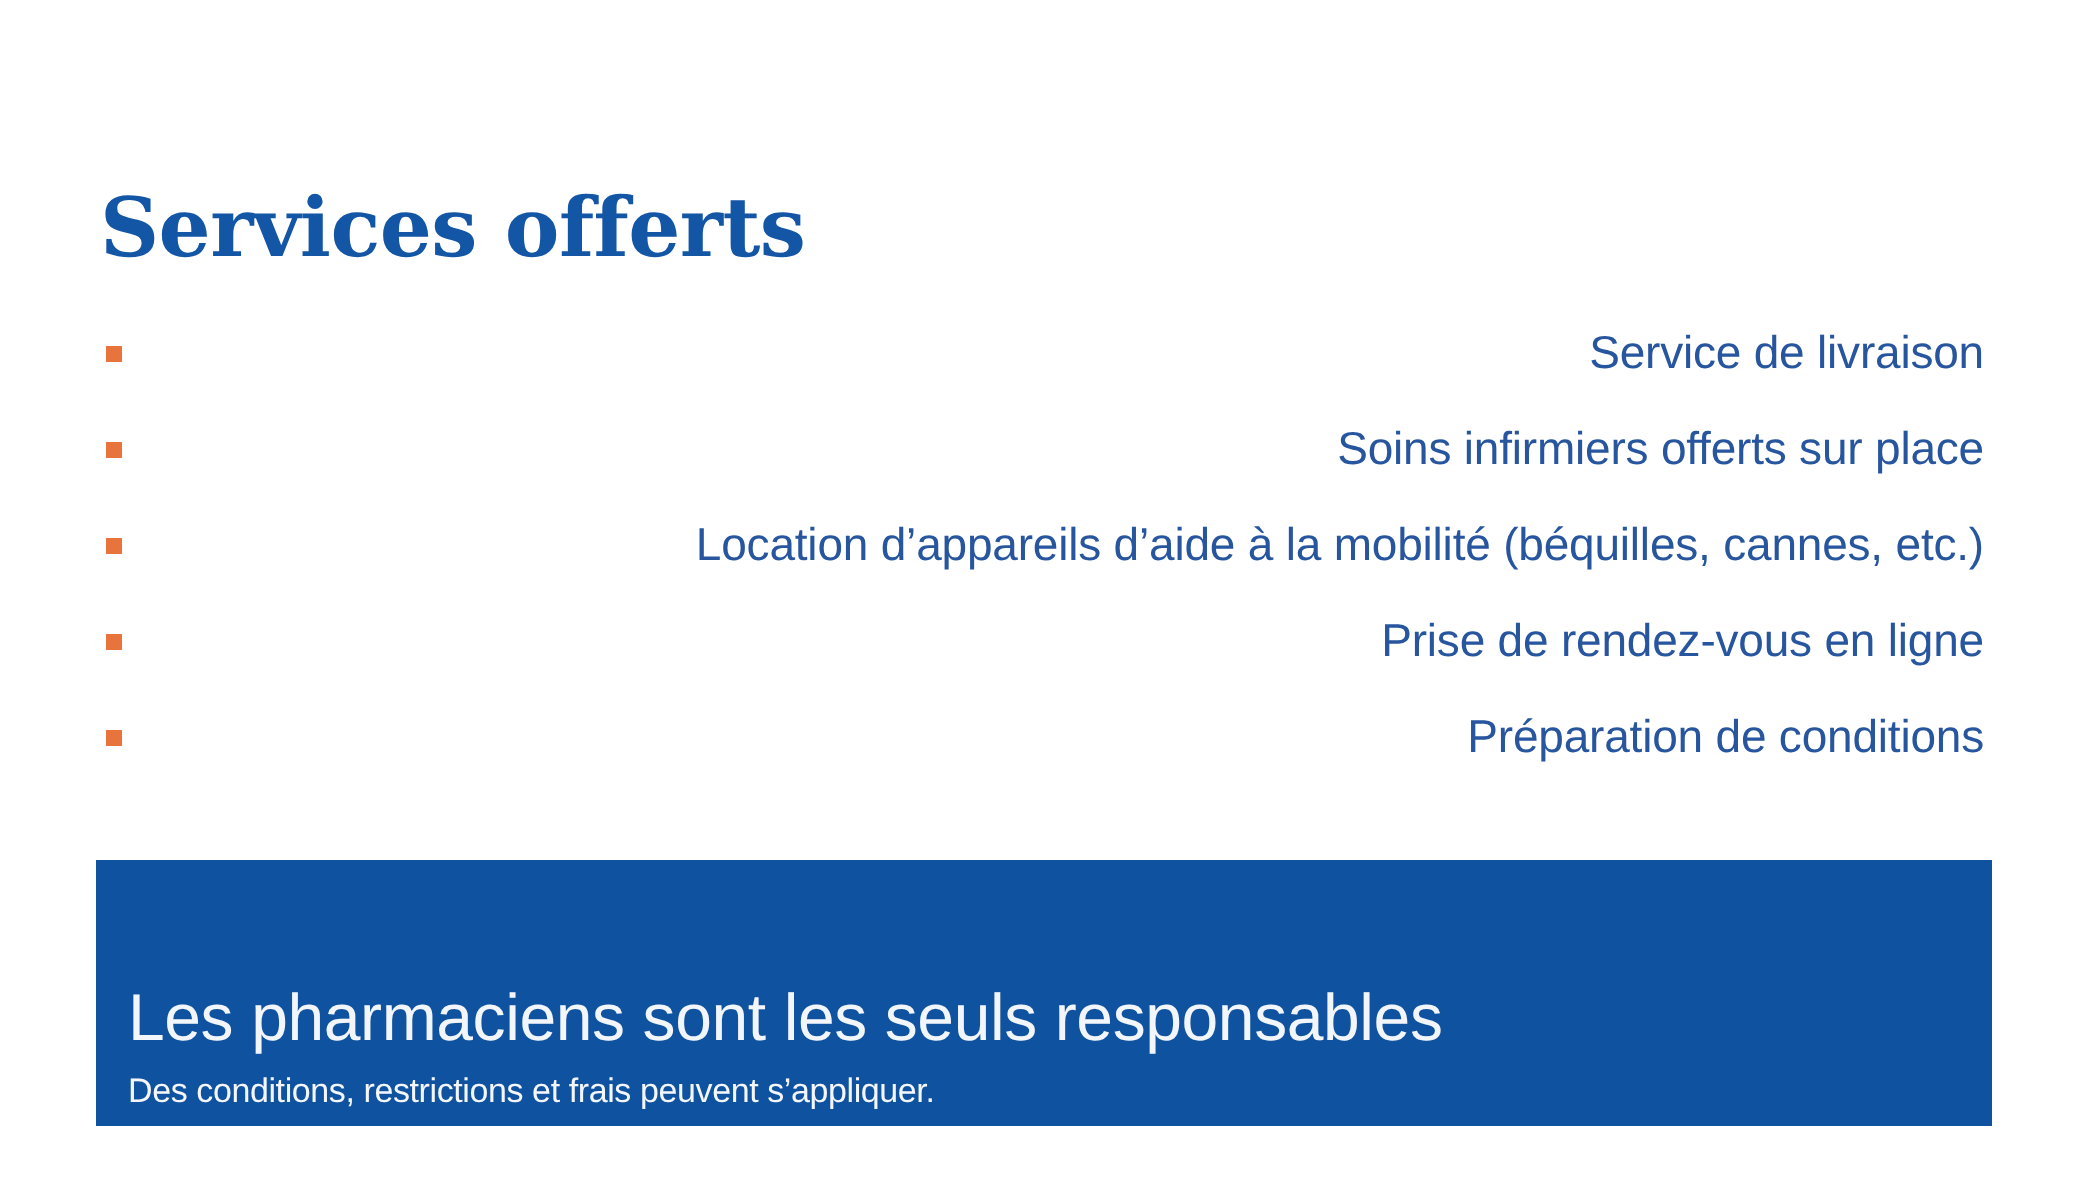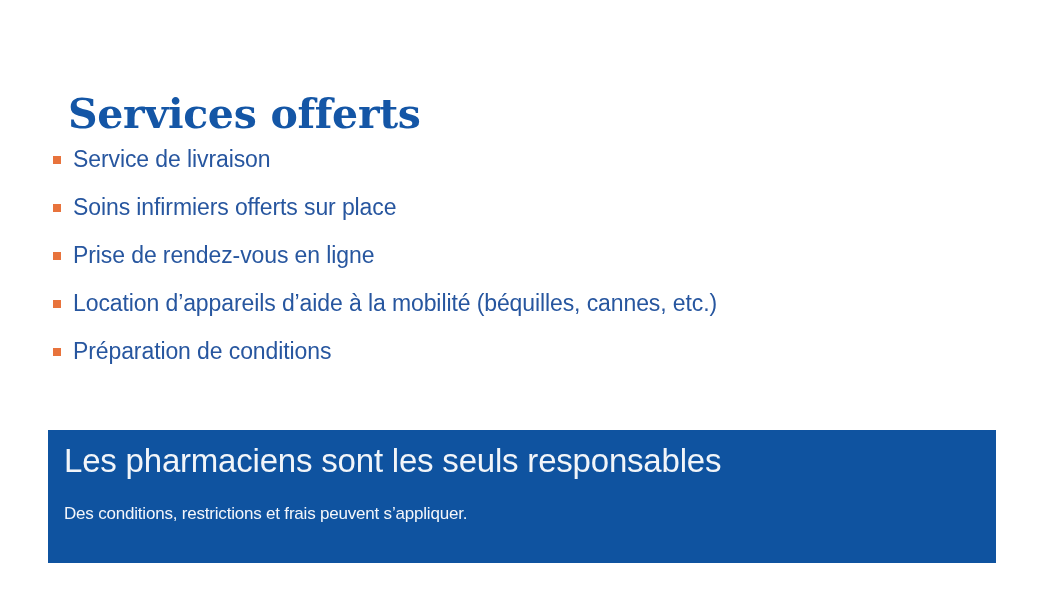--- a/index.html
+++ b/index.html
@@ -17,40 +17,41 @@
   .slide {
     position: relative;
     width: 1050px;
     height: 600px;
     background: #ffffff;
   }
 
   
   .slide-title {
     position: absolute;
-    left: 68px;
+    left: 50px;
     top: 62px;
     font-family: "DejaVu Serif", "Liberation Serif", serif;
     font-weight: 700;
     font-size: 41px;
     line-height: 50px;
     letter-spacing: -0.3px;
     color: #1456A6;
     white-space: nowrap;
   }
 
   
   .bullet-list {
     position: absolute;
     left: 52px;
-    top: 142px;
+    top: 159px;
     width: 940px;
     list-style: none;
     margin: 0;
     padding: 0;
+    text-align: right;
   }
   .bullet-item {
     position: relative;
     padding-left: 21px;
     height: 48px;
     line-height: 34px;
     font-size: 23px;
     color: #27569F;
     white-space: nowrap;
     letter-spacing: -0.1px;
@@ -80,23 +81,24 @@
     box-sizing: border-box;
     padding: 10px 16px 0 16px;
   }
   .banner-headline {
     font-size: 33px;
     line-height: 41px;
     color: #F2F5F9;
     letter-spacing: -0.2px;
     font-weight: 400;
     white-space: nowrap;
+    margin-top: 48px;
   }
   .banner-subline {
-    margin-top: 22px;
+    margin-top: 6px;
     font-size: 17px;
     line-height: 22px;
     color: #F4F6FA;
     letter-spacing: -0.2px;
     font-weight: 400;
     white-space: nowrap;
   }
 </style>
 </head>
 <body>
@@ -112,26 +114,26 @@
       <span class="bullet-text">Service de livraison</span>
     </li>
 
     <li class="bullet-item">
       <span class="bullet-marker"></span>
       <span class="bullet-text">Soins infirmiers offerts sur place</span>
     </li>
 
     <li class="bullet-item">
       <span class="bullet-marker"></span>
-      <span class="bullet-text">Prise de rendez-vous en ligne</span>
+      <span class="bullet-text">Location d’appareils d’aide à la mobilité (béquilles, cannes, etc.)</span>
     </li>
 
     <li class="bullet-item">
       <span class="bullet-marker"></span>
-      <span class="bullet-text">Location d’appareils d’aide à la mobilité (béquilles, cannes, etc.)</span>
+      <span class="bullet-text">Prise de rendez-vous en ligne</span>
     </li>
 
     <li class="bullet-item">
       <span class="bullet-marker"></span>
       <span class="bullet-text">Préparation de conditions</span>
     </li>
 
   </ul>
 
   <div class="banner">

